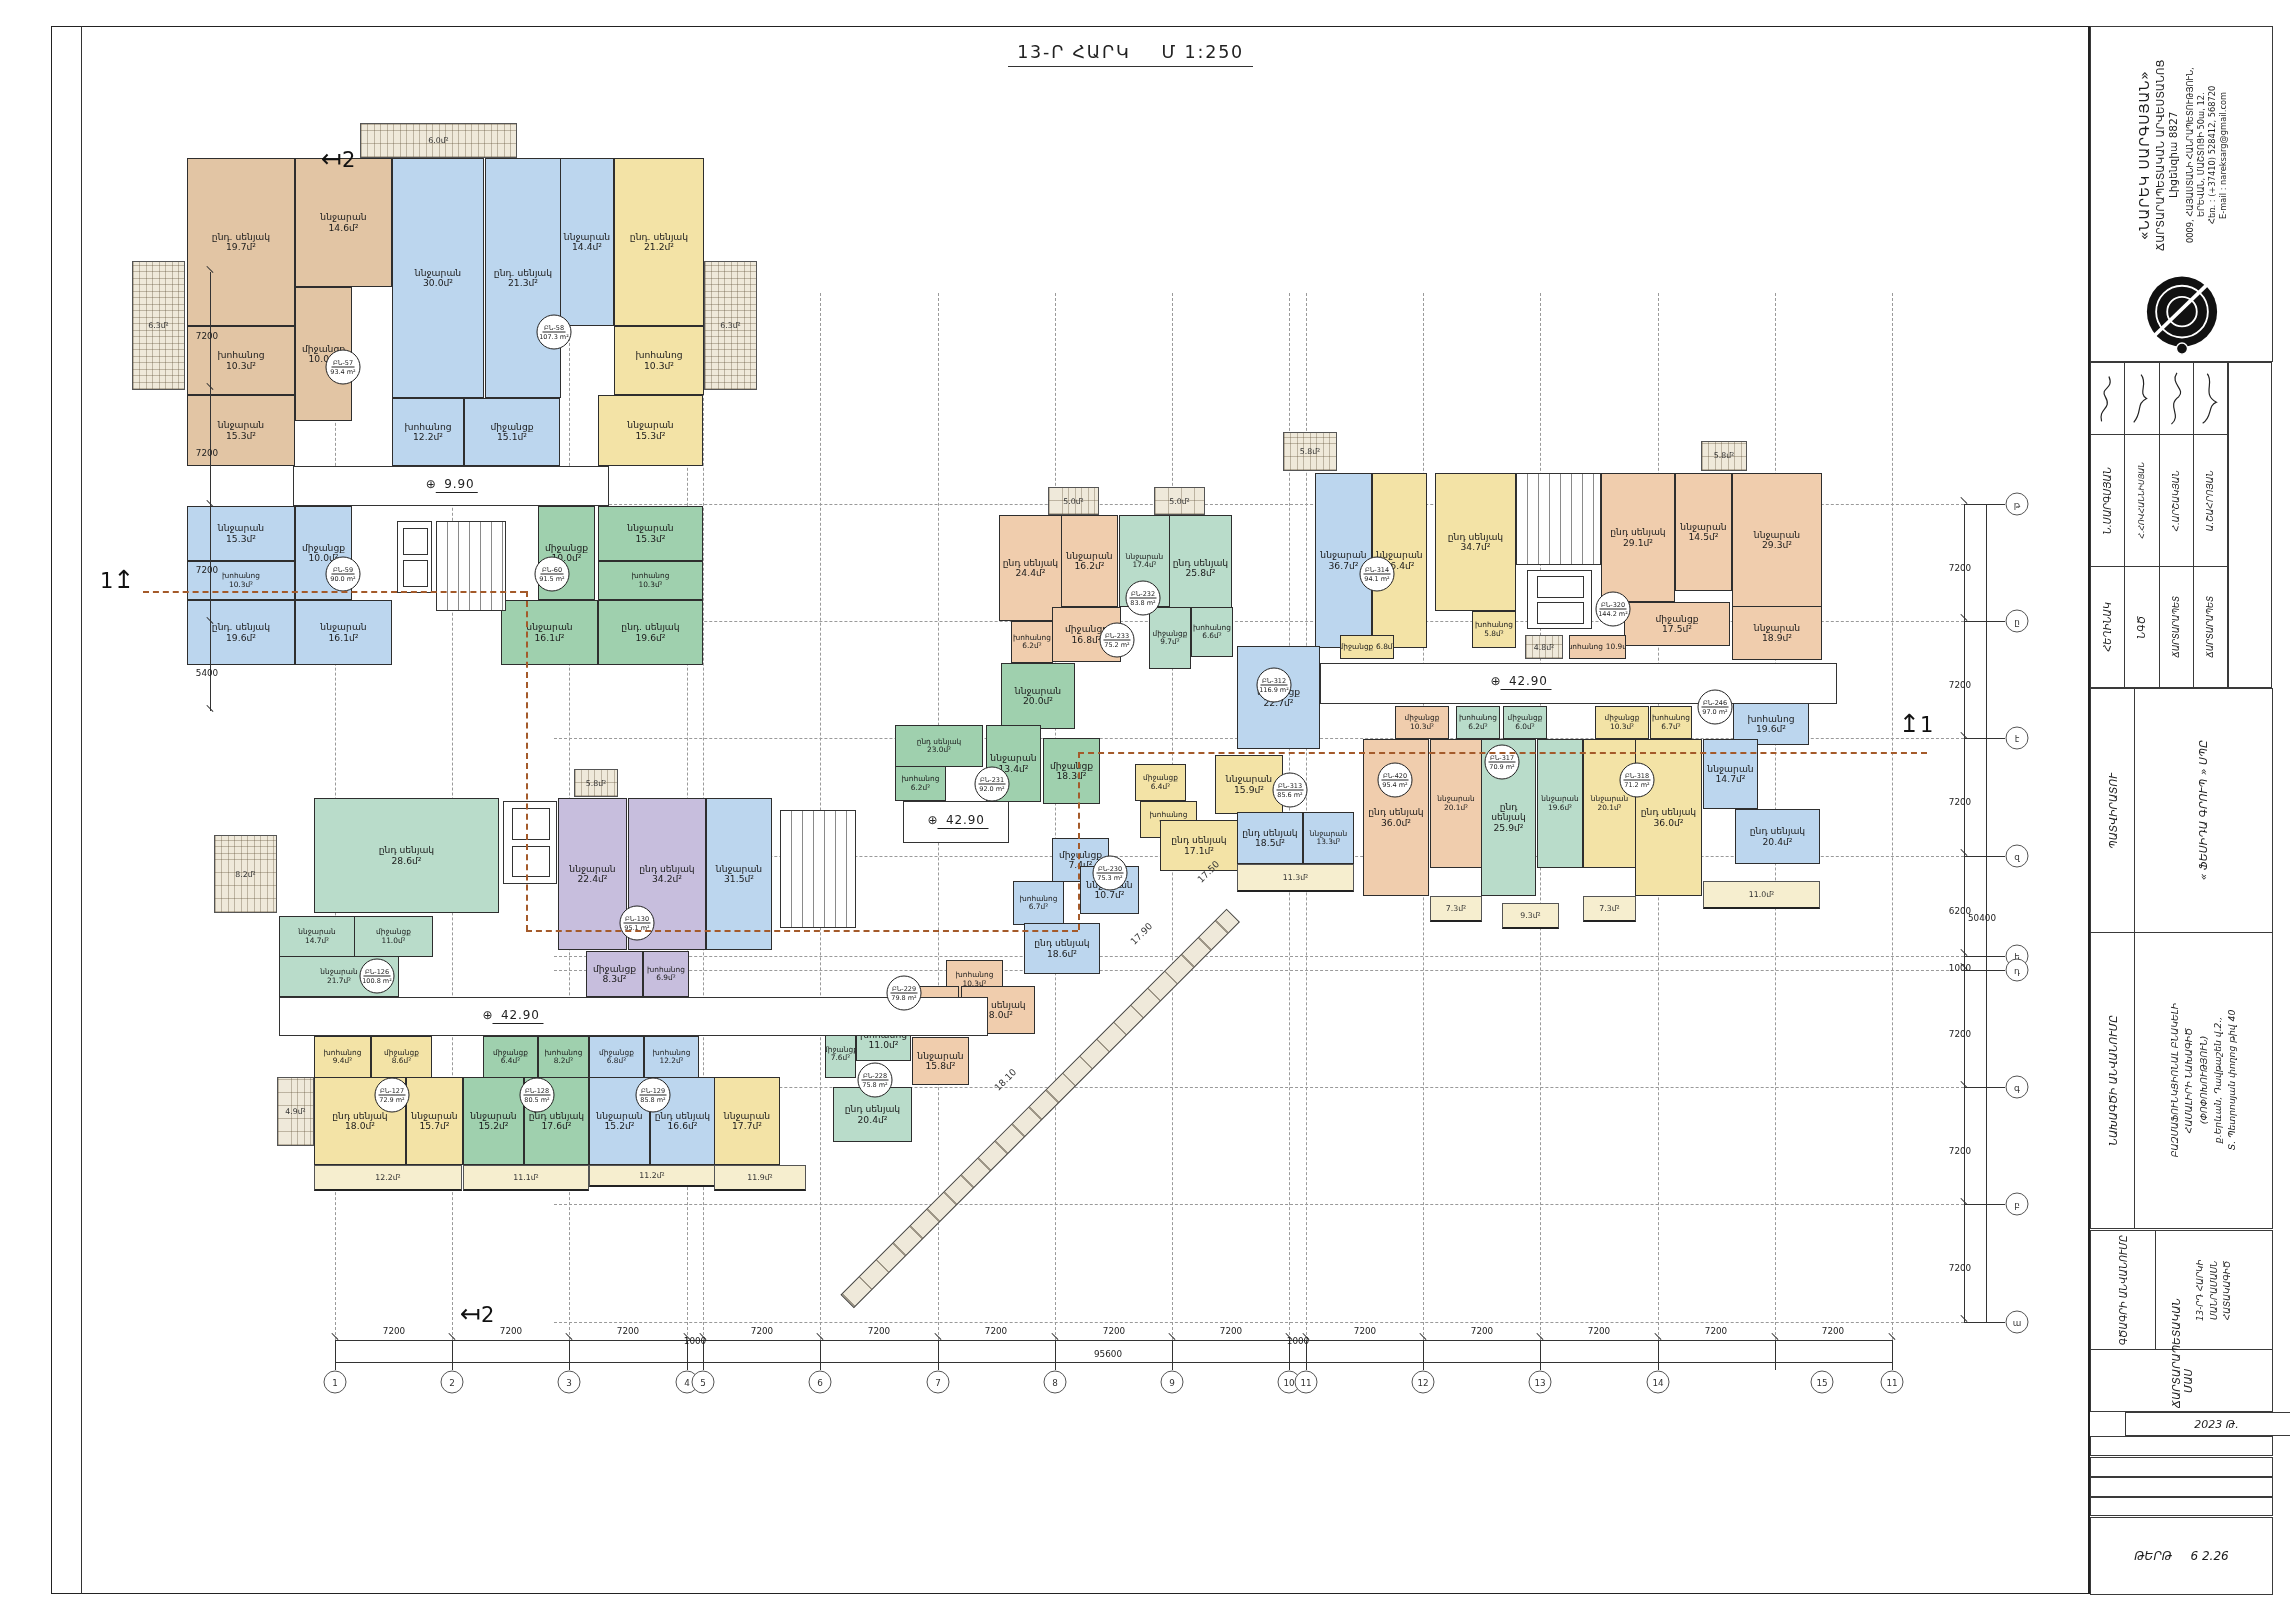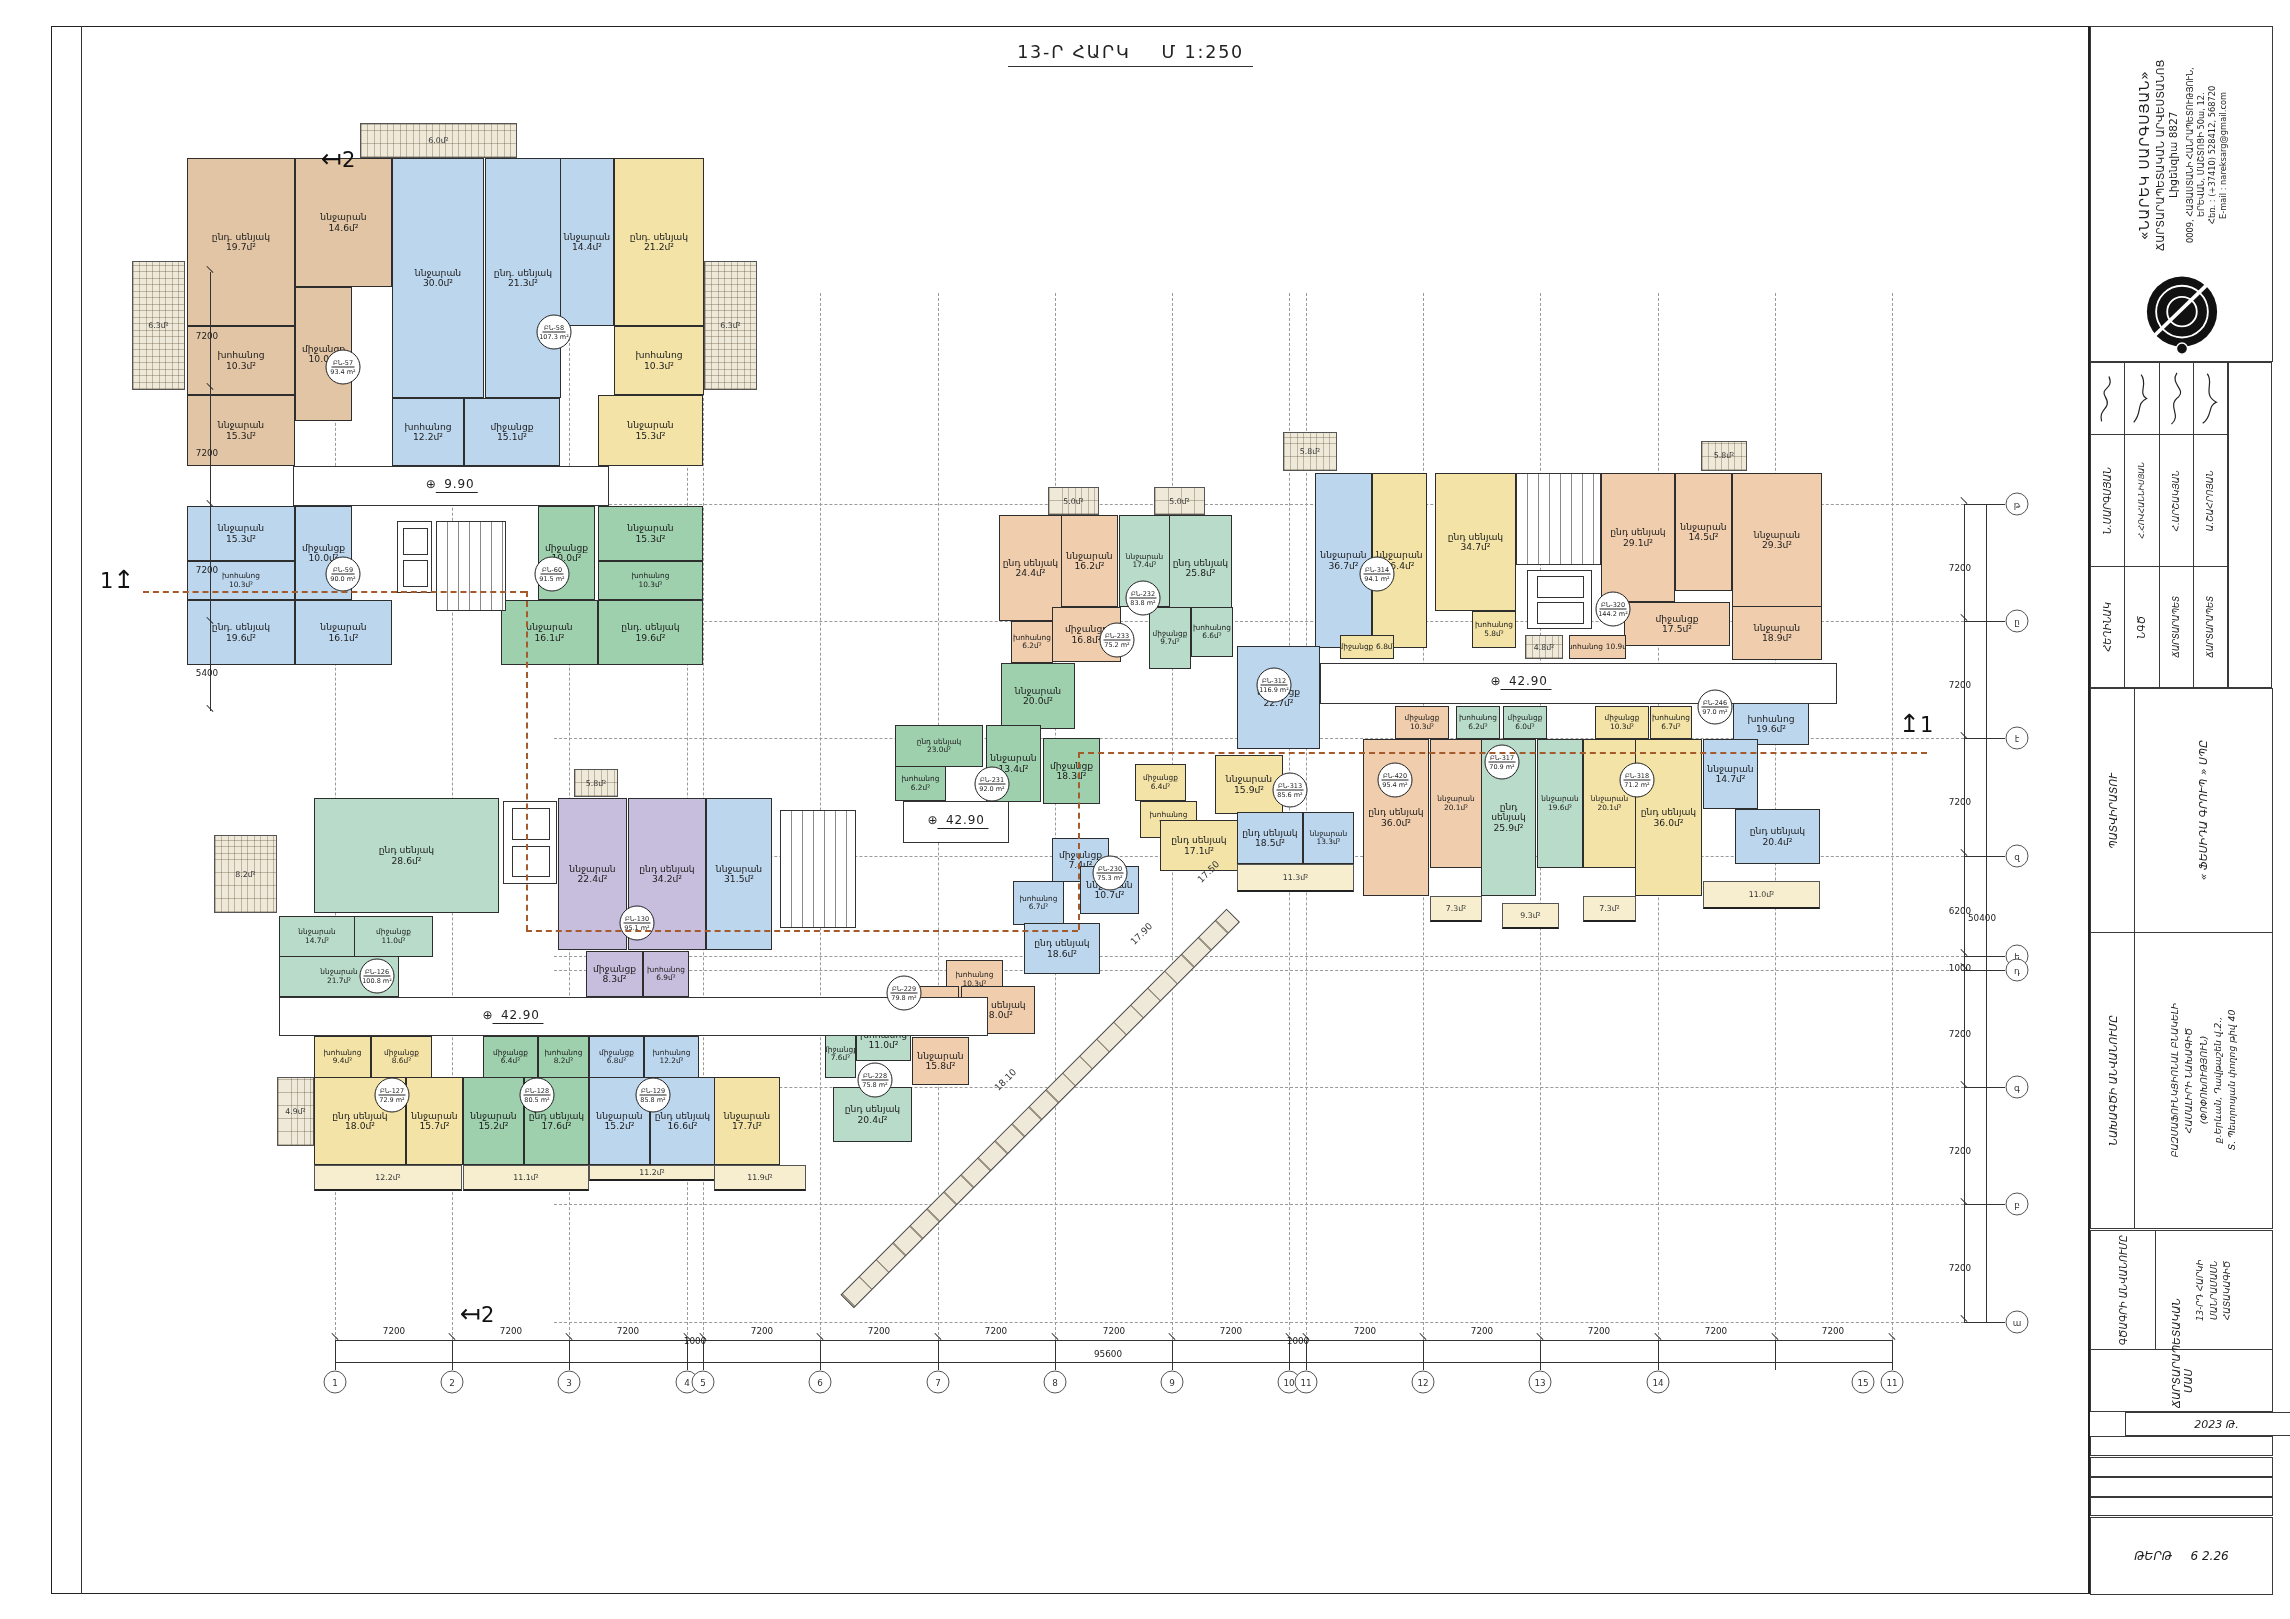--- a/index.html
+++ b/index.html
@@ -152,21 +152,21 @@
       <div class="tick" style="left: 1423px; top: 1336px;"></div>
       <div class="bub" style="left: 1423px; top: 1382px;">12</div>
       <div class="dimline-v" style="left: 1423px; top: 1340px; height: 29.5px;"></div>
       <div class="tick" style="left: 1540px; top: 1336px;"></div>
       <div class="bub" style="left: 1540px; top: 1382px;">13</div>
       <div class="dimline-v" style="left: 1540px; top: 1340px; height: 29.5px;"></div>
       <div class="tick" style="left: 1658px; top: 1336px;"></div>
       <div class="bub" style="left: 1658px; top: 1382px;">14</div>
       <div class="dimline-v" style="left: 1658px; top: 1340px; height: 29.5px;"></div>
       <div class="tick" style="left: 1775px; top: 1336px;"></div>
-      <div class="bub" style="left: 1863px; top: 1382px; text-align: right;">15</div>
+      <div class="bub" style="left: 1822px; top: 1382px; text-align: right;">15</div>
       <div class="dimline-v" style="left: 1775px; top: 1340px; height: 29.5px;"></div>
       <div class="tick" style="left: 1892px; top: 1336px;"></div>
       <div class="bub" style="left: 1892px; top: 1382px;">11</div>
       <div class="dimline-v" style="left: 1892px; top: 1340px; height: 29.5px;"></div>
       <div class="dimtxt" style="left: 394px; top: 1336px;">7200</div>
       <div class="dimtxt" style="left: 511px; top: 1336px;">7200</div>
       <div class="dimtxt" style="left: 628px; top: 1336px;">7200</div>
       <div class="dimtxt rot" style="left: 695px; top: 1336px;">1000</div>
       <div class="dimtxt" style="left: 762px; top: 1336px;">7200</div>
       <div class="dimtxt" style="left: 879px; top: 1336px;">7200</div>
@@ -638,21 +638,21 @@
         <span class="a2">20.4մ²</span>
       </div>
       <div class="balc hatch" style="left: 132px; top: 261px; width: 53px; height: 129px;">6.3մ²</div>
       <div class="balc hatch" style="left: 360px; top: 123px; width: 157px; height: 35px;">6.0մ²</div>
       <div class="balc hatch" style="left: 704px; top: 261px; width: 53px; height: 129px;">6.3մ²</div>
       <div class="balc hatch" style="left: 214px; top: 835px; width: 63px; height: 78px;">8.2մ²</div>
       <div class="balc hatch" style="left: 574px; top: 769px; width: 44px; height: 28px;">5.8մ²</div>
       <div class="balc hatch" style="left: 277px; top: 1077px; width: 37px; height: 69px;">4.9մ²</div>
       <div class="balc pale" style="left: 314px; top: 1165px; width: 148px; height: 26px;">12.2մ²</div>
       <div class="balc pale" style="left: 463px; top: 1165px; width: 126px; height: 26px;">11.1մ²</div>
-      <div class="balc pale" style="left: 589px; top: 1165px; width: 126px; height: 16px;">11.2մ²</div>
+      <div class="balc pale" style="left: 589px; top: 1165px; width: 126px; height: 22px;">11.2մ²</div>
       <div class="balc pale" style="left: 714px; top: 1165px; width: 92px; height: 26px;">11.9մ²</div>
       <div class="balc hatch" style="left: 1048px; top: 487px; width: 51px; height: 28px;">5.0մ²</div>
       <div class="balc hatch" style="left: 1154px; top: 487px; width: 51px; height: 28px;">5.0մ²</div>
       <div class="balc hatch" style="left: 1283px; top: 432px; width: 54px; height: 39px;">5.8մ²</div>
       <div class="balc hatch" style="left: 1701px; top: 441px; width: 46px; height: 29.5px;">5.8մ²</div>
       <div class="balc hatch" style="left: 1525px; top: 635px; width: 38px; height: 24px;">4.8մ²</div>
       <div class="balc pale" style="left: 1237px; top: 864px; width: 117px; height: 28px;">11.3մ²</div>
       <div class="balc pale" style="left: 1430px; top: 896px; width: 52px; height: 26px;">7.3մ²</div>
       <div class="balc pale" style="left: 1502px; top: 903px; width: 57px; height: 26px;">9.3մ²</div>
       <div class="balc pale" style="left: 1583px; top: 896px; width: 53px; height: 26px;">7.3մ²</div>

